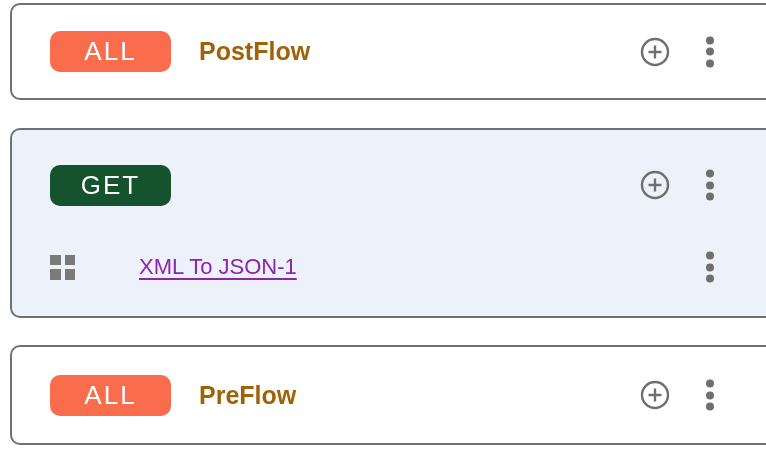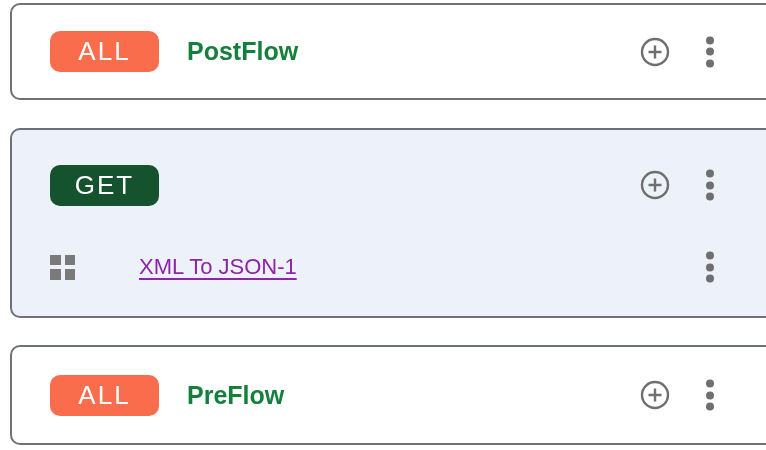--- a/index.html
+++ b/index.html
@@ -29,36 +29,36 @@
     position: relative;
     display: flex;
     align-items: center;
     padding-left: 38px;
     height: 100%;
   }
   .card-selected .flow-row { height: 46px; }
   .card-selected .policy-row { margin-top: 36px; }
 
   .method-badge {
-    width: 109px; height: 41px;
+    width: 121px; height: 41px;
     border-radius: 10px;
     display: flex; align-items: center; justify-content: center;
     color: #ffffff;
     font-size: 26px;
     letter-spacing: 2px;
     flex: none;
   }
   .badge--all { background: #F96D4D; }
   .badge--get { background: #14532d; }
 
   .flow-title {
     margin-left: 28px;
     font-size: 25px;
     font-weight: bold;
-    color: #15803d;
+    color: #a16207;
     white-space: nowrap;
   }
 
   .icon-btn {
     position: absolute;
     top: 50%;
     transform: translateY(-50%);
     background: none; border: none; padding: 0;
     cursor: pointer;
     line-height: 0;

